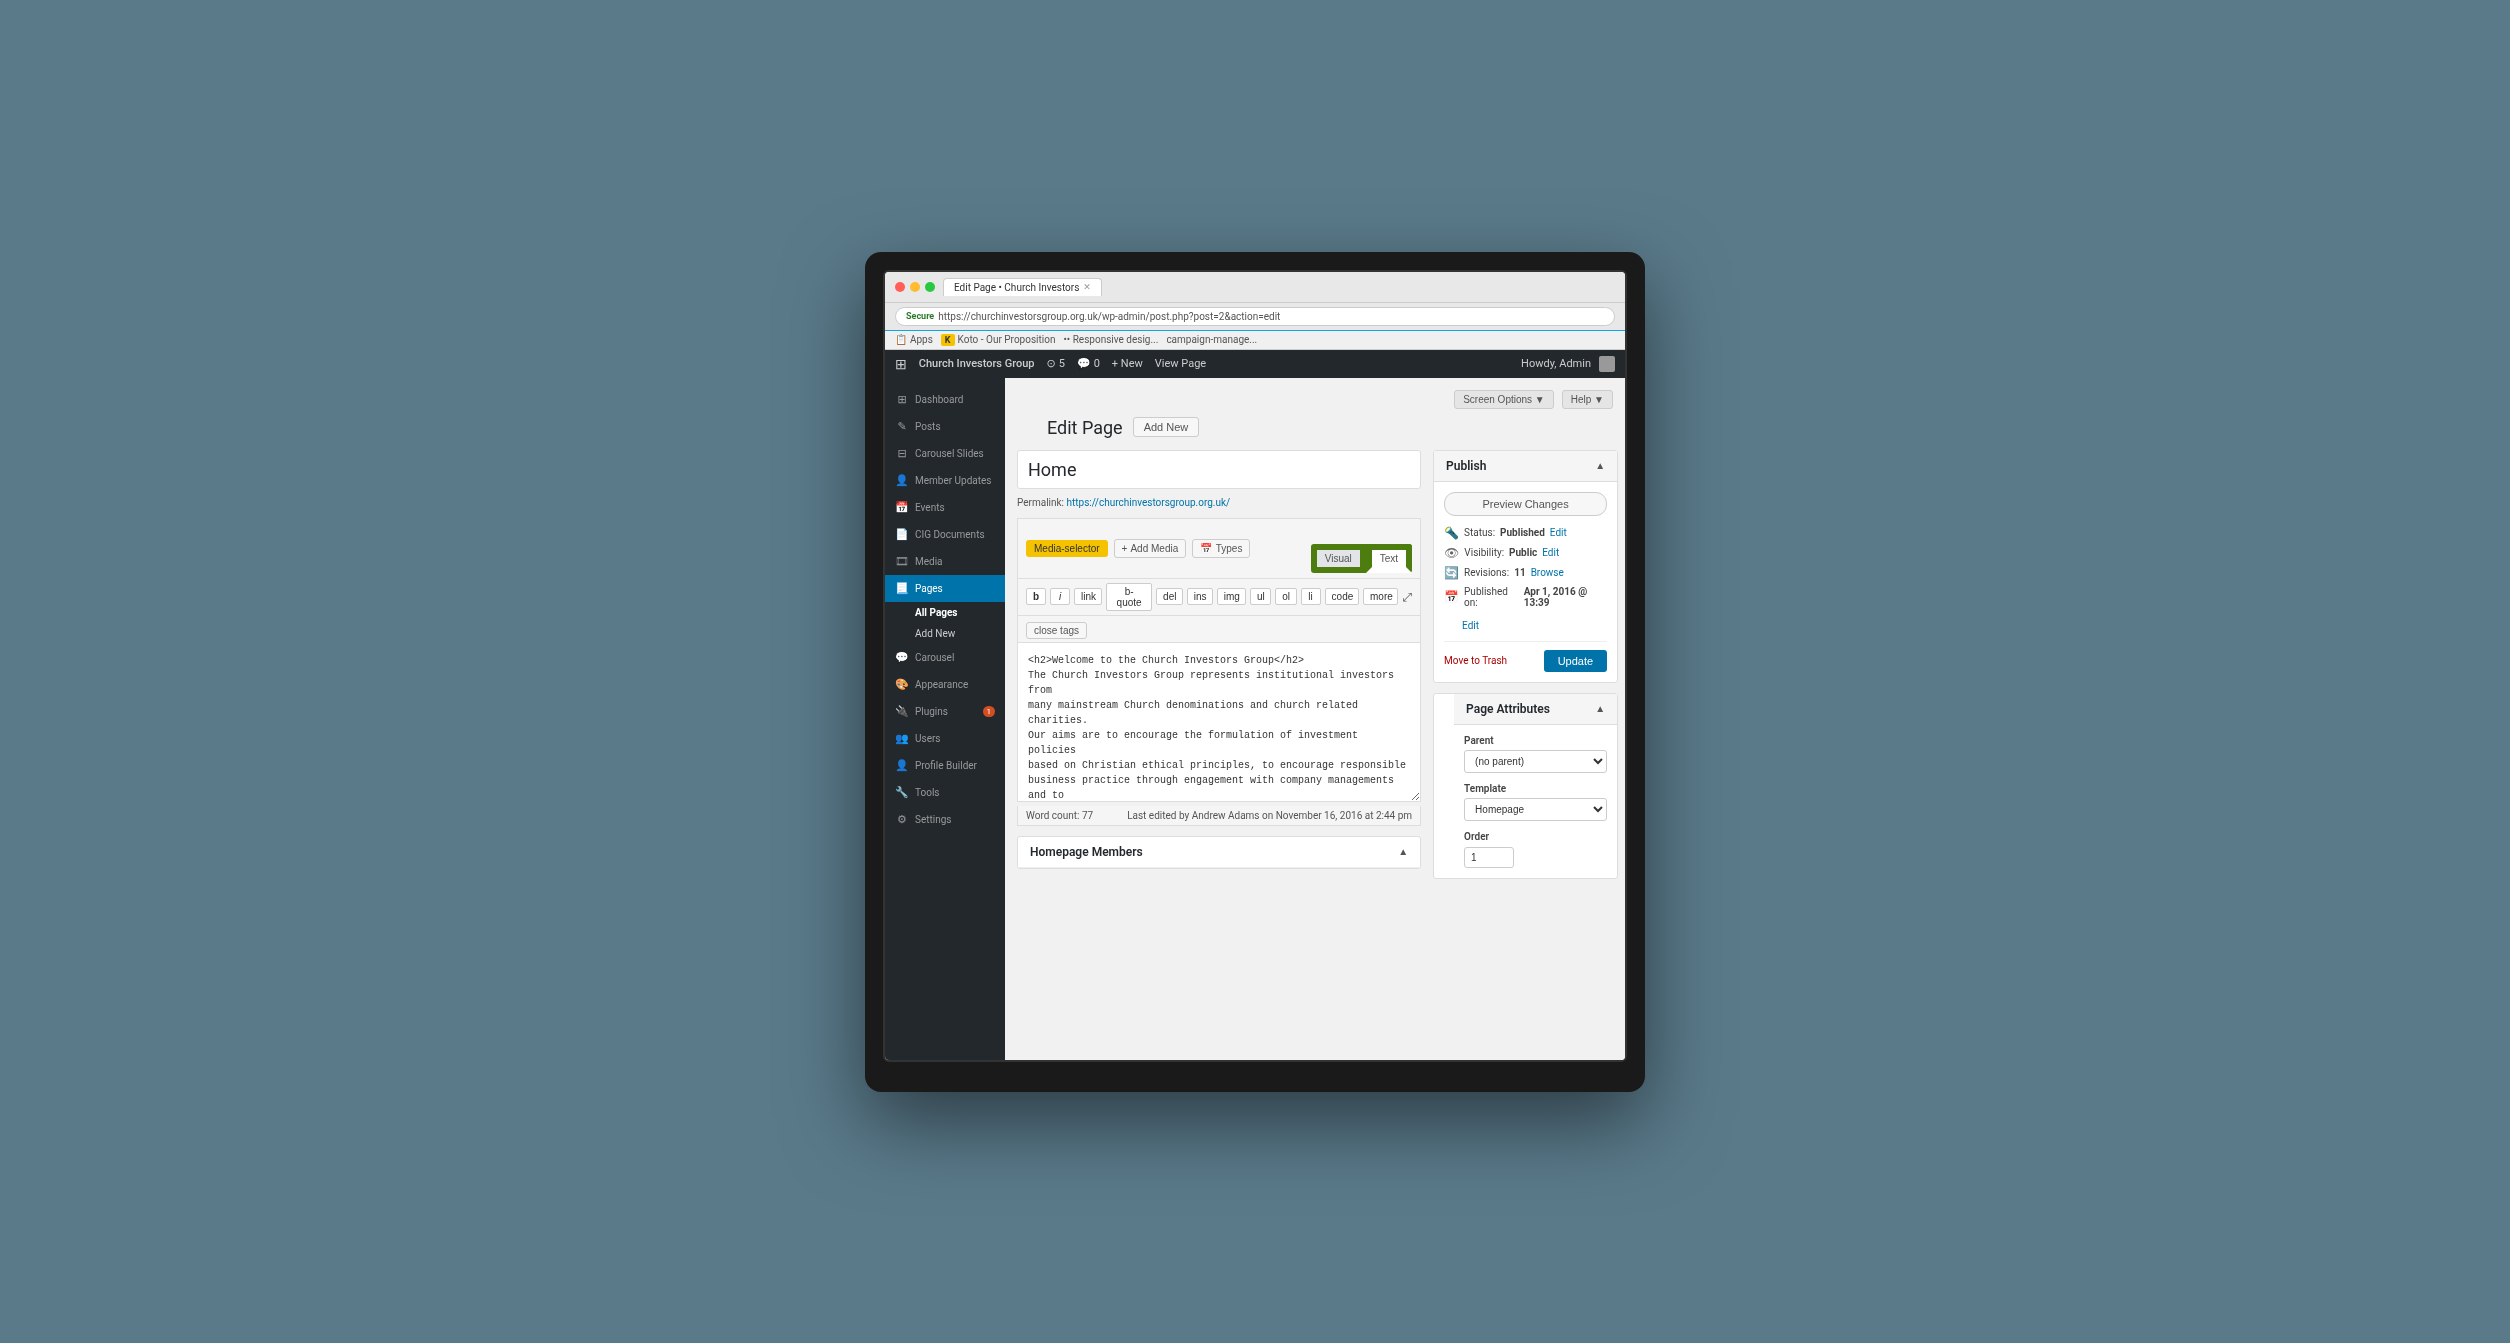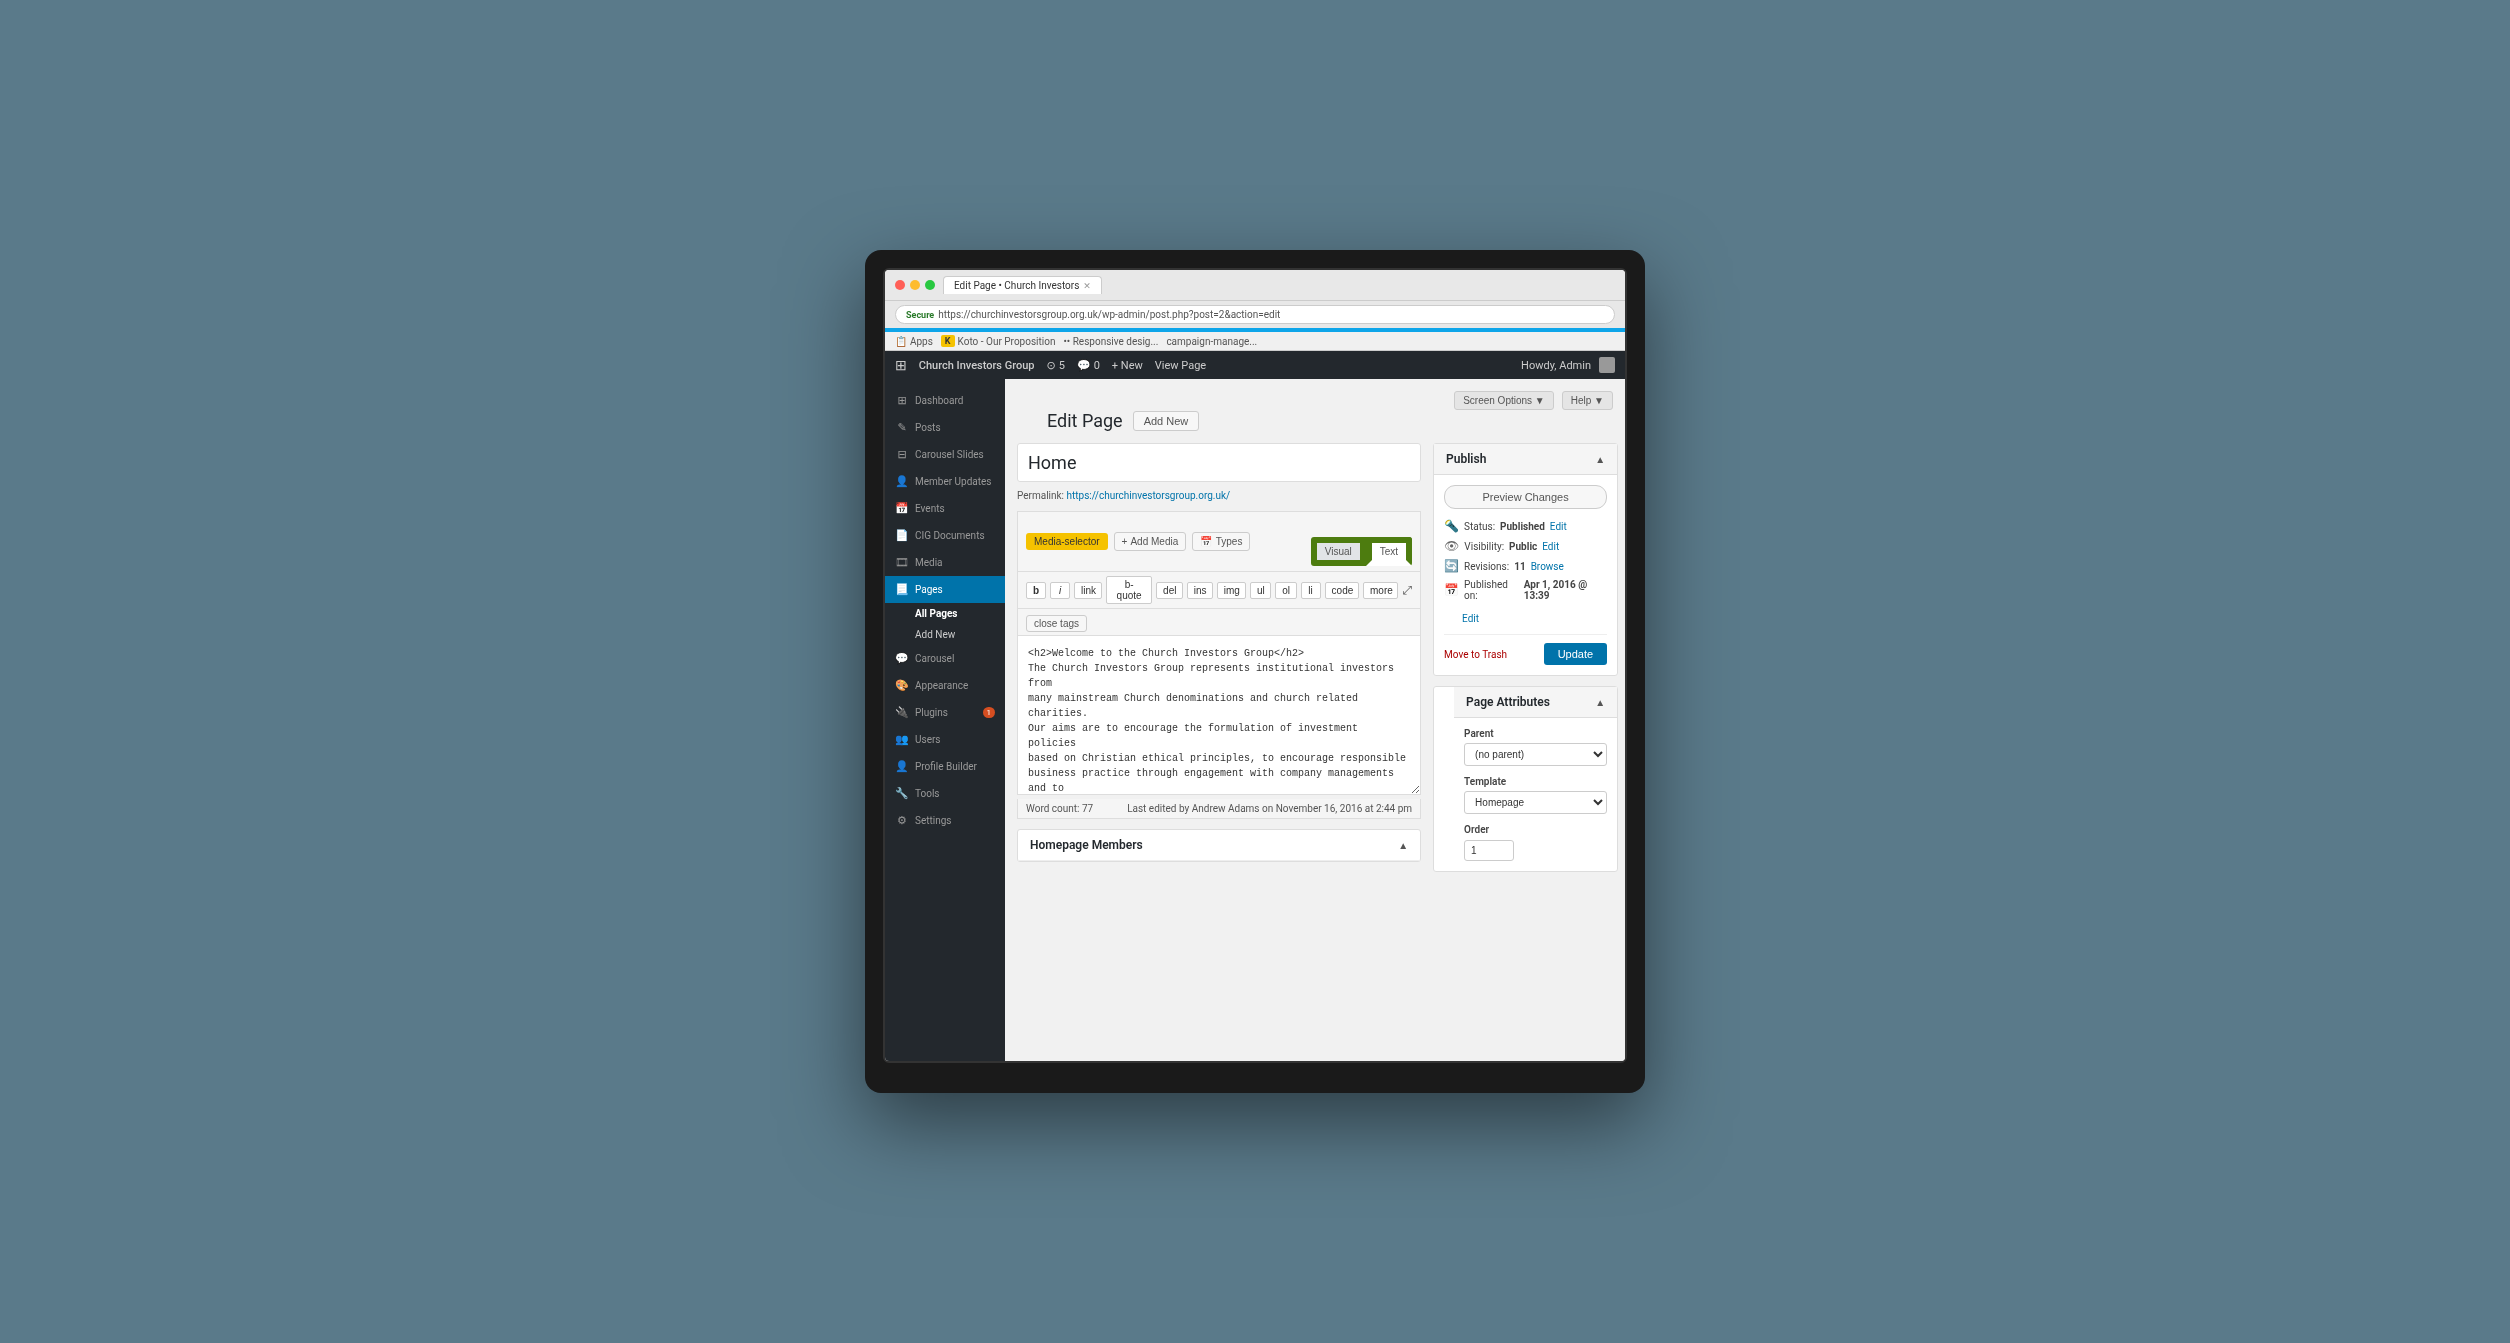--- a/index.html
+++ b/index.html
@@ -67,21 +67,21 @@
       font-size: 9px;
       cursor: pointer;
     }
 
     .browser-addressbar {
       background: #e8e8e8;
       padding: 4px 10px;
       display: flex;
       align-items: center;
       gap: 6px;
-      border-bottom: 4px solid #0ea5e9;
+      border-bottom: 1px solid #0ea5e9;
     }
     .address-input {
       background: #fff;
       border: 1px solid #ccc;
       border-radius: 12px;
       flex: 1;
       padding: 3px 10px;
       font-size: 10px;
       color: #333;
       display: flex;
@@ -238,20 +238,21 @@
       background: #f1f1f1;
       overflow-y: auto;
       padding: 12px;
     }
 
     
     .content-topbar {
       display: flex;
       justify-content: flex-end;
       gap: 8px;
+      margin-bottom: 8px;
     }
     .screen-options-btn, .help-btn {
       background: #e5e5e5;
       border: 1px solid #ccc;
       border-radius: 3px;
       padding: 3px 8px;
       font-size: 10px;
       color: #555;
       cursor: pointer;
       display: flex;

